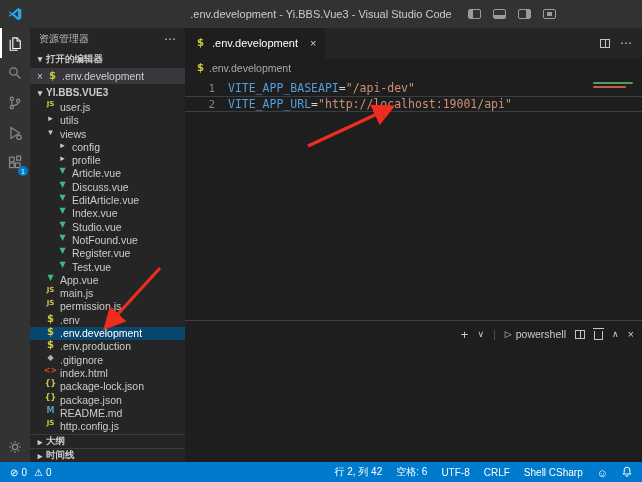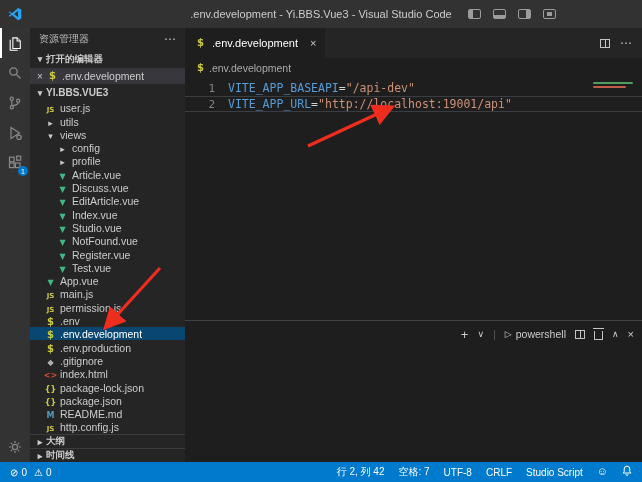--- a/index.html
+++ b/index.html
@@ -32,21 +32,21 @@
   .sb-title{height:22px;display:flex;align-items:center;padding:0 9px;font-size:10px;color:#bbbbbb;flex:none}
   .sb-title .more{margin-left:auto}
   .sb-section{height:18px;display:flex;align-items:center;font-size:9.5px;font-weight:700;color:#cccccc;padding:0 4px;flex:none;cursor:pointer}
   .tw{width:12px;display:inline-flex;justify-content:center;font-size:9px;color:#cccccc;flex:none}
   .oe-row{height:16px;display:flex;align-items:center;background:#37373d;font-size:10.5px;padding:0 4px;flex:none;cursor:pointer}
   .oe-row .x{width:12px;text-align:center;font-size:10px;color:#cccccc;flex:none}
   .ic{display:inline-flex;justify-content:center;align-items:center;width:13px;flex:none;font-family:"DejaVu Sans",sans-serif;line-height:1}
   .lab{margin-left:3px;white-space:nowrap;overflow:hidden}
   .sb-project{height:17px;display:flex;align-items:center;font-size:10px;font-weight:700;padding:0 4px;flex:none;cursor:pointer}
   .tree{flex:1;overflow:hidden;min-height:0}
-  .trow{height:13.3px;display:flex;align-items:flex-end;font-size:10.5px;cursor:pointer;white-space:nowrap}
+  .trow{height:13.3px;display:flex;align-items:flex-start;font-size:10.5px;cursor:pointer;white-space:nowrap}
   .trow.selected{background:#094771;color:#ffffff}
   .sb-bottom{flex:none}
   .bord{border-top:1px solid #3c3c3c;height:14px}
   .more{font-size:12px;color:#cccccc;cursor:pointer;line-height:1}
 
   
   .editorcol{flex:1;display:flex;flex-direction:column;min-width:0;background:#1e1e1e}
   .tabbar{height:30px;background:#252526;display:flex;align-items:stretch;flex:none}
   .tab{display:flex;align-items:center;padding:0 9px;background:#1e1e1e;color:#ffffff;font-size:11px;gap:5px;cursor:pointer}
   .tab-x{margin-left:7px;color:#cccccc;font-size:11px}
@@ -77,21 +77,21 @@
   .pa{cursor:pointer;line-height:1}
   .divider{color:#555}
   .shell-chip{display:flex;align-items:center;gap:4px;font-size:10.5px;cursor:pointer}
   .icon-trash{position:relative;width:9px;height:9px;border:1px solid #c5c5c5;border-top:none;border-radius:0 0 1px 1px;display:inline-block;margin-top:3px;cursor:pointer}
   .icon-trash::before{content:"";position:absolute;top:-3px;left:-2px;right:-2px;height:1px;background:#c5c5c5}
   .terminal{flex:1;padding:9px 0 0 11px;font-family:"DejaVu Sans Mono",monospace;font-size:11px;color:#cccccc}
 
   
   .statusbar{height:20px;background:#007acc;display:flex;align-items:center;color:#ffffff;font-size:10px;padding:0 10px;flex:none}
   .sb-left{display:flex;gap:3px;align-items:center}
-  .sb-right{margin-left:auto;display:flex;gap:14px;align-items:flex-start}
+  .sb-right{margin-left:auto;display:flex;gap:14px;align-items:flex-end}
   .sitems{display:flex;gap:14px;align-items:center}
   .sitem{cursor:pointer;white-space:nowrap}
 
   .overlay{position:absolute;inset:0;pointer-events:none}
 </style>
 </head>
 <body>
 
 <div class="screen">
 
@@ -352,24 +352,24 @@
   <div class="statusbar">
     <span class="sb-left sitem">
       <span>⊘</span>
       <span>0</span>
       <span style="margin-left:4px">⚠</span>
       <span>0</span>
     </span>
     <span class="sb-right">
       <span class="sitems">
           <span class="sitem">行 2, 列 42</span>
-          <span class="sitem">空格: 7</span>
+          <span class="sitem">空格: 6</span>
           <span class="sitem">UTF-8</span>
           <span class="sitem">CRLF</span>
-          <span class="sitem">Studio Script</span>
+          <span class="sitem">Shell CSharp</span>
         </span>
       <span class="sitem" style="font-size:11px">☺</span>
       <span class="sitem">
         <svg width="10" height="11" viewBox="0 0 10 11" fill="none" stroke="#ffffff" stroke-width="1">
             <path d="M5 1.2a2.8 2.8 0 0 1 2.8 2.8v2.6L9 8H1l1.2-1.4V4A2.8 2.8 0 0 1 5 1.2z"></path>
             <path d="M3.9 9.3a1.1 1.1 0 0 0 2.2 0"></path>
           </svg>
       </span>
     </span>
   </div>

